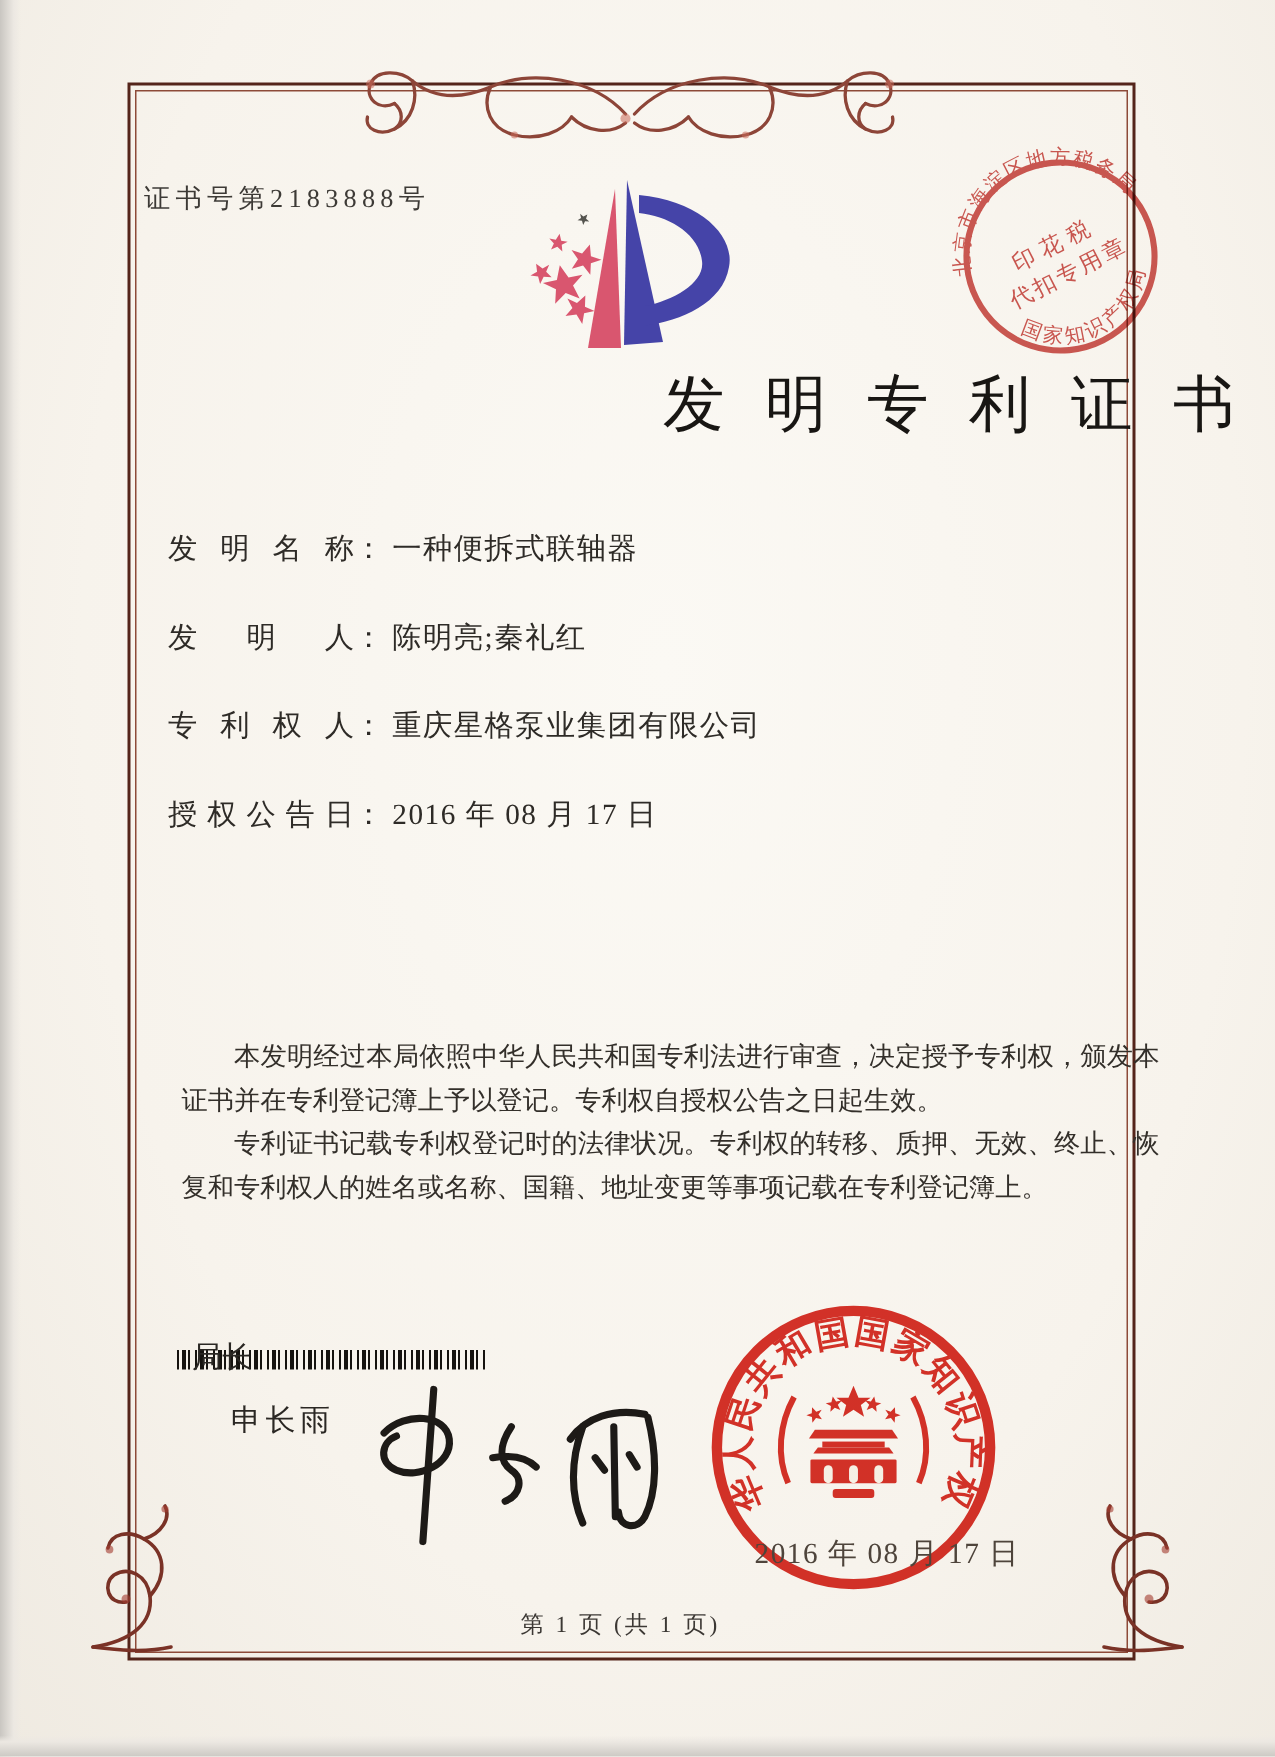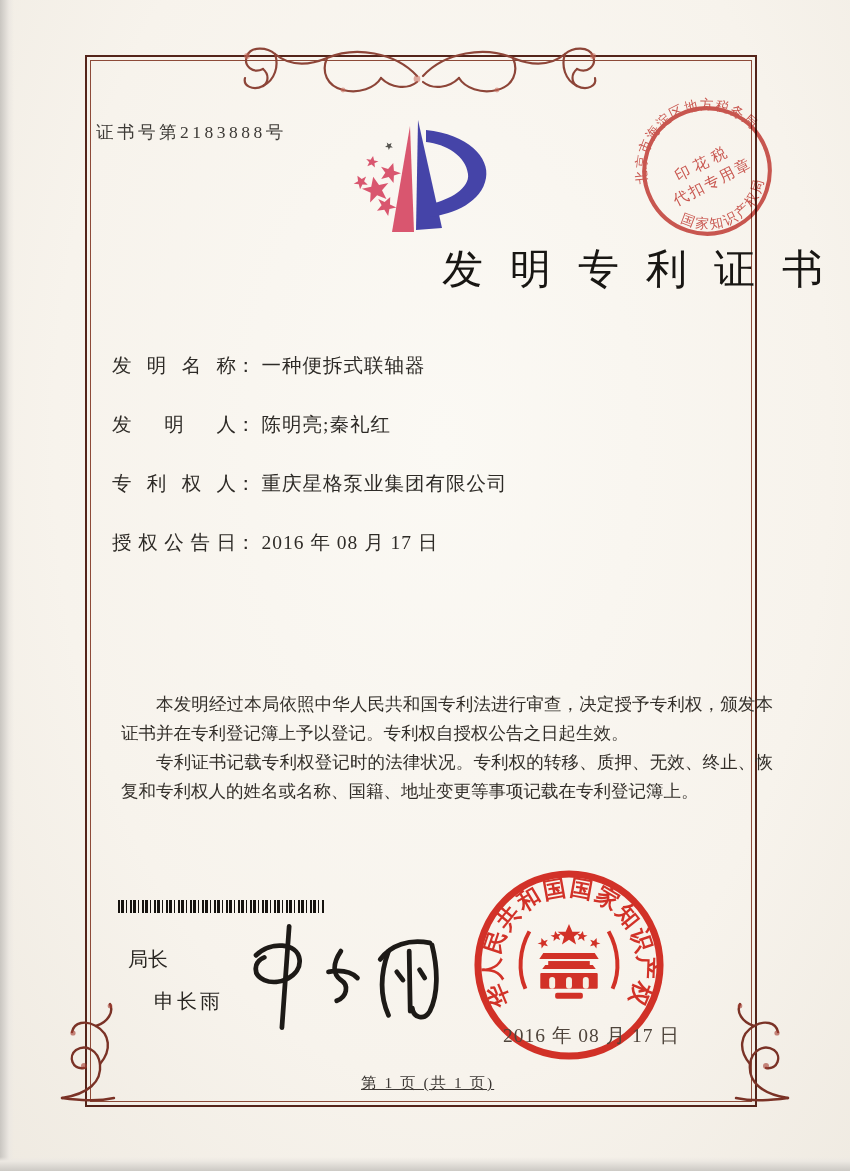--- a/index.html
+++ b/index.html
@@ -54,36 +54,36 @@
   .bodytext p{margin:0;text-indent:2em;text-align:justify;}
   
   .barcode{
     position:absolute;left:118px;top:900px;width:207px;height:13px;
     background:repeating-linear-gradient(90deg,
       #16130f 0px,#16130f 1.6px,rgba(0,0,0,0) 1.6px,rgba(0,0,0,0) 3.4px,
       #16130f 3.4px,#16130f 6.2px,rgba(0,0,0,0) 6.2px,rgba(0,0,0,0) 7.6px,
       #16130f 7.6px,#16130f 8.6px,rgba(0,0,0,0) 8.6px,rgba(0,0,0,0) 12px);
   }
   
-  .director{position:absolute;left:128px;top:946px;font-size:20px;color:#2a2723;}
+  .director{position:absolute;left:128px;top:891px;font-size:20px;color:#2a2723;}
   .director .name{margin-top:15px;letter-spacing:3px;margin-left:26px;}
   .signature{position:absolute;left:225px;top:918px;width:238px;height:118px;}
   
   .grant-seal{position:absolute;left:470px;top:866px;width:198px;height:198px;
     mix-blend-mode:multiply;opacity:.94;}
   .seal-date{
     position:absolute;left:503px;top:1022px;z-index:5;
     font-size:19.5px;color:#4e443b;letter-spacing:1px;
   }
   .tax-stamp{position:absolute;left:616px;top:80px;width:182px;height:182px;
     transform:rotate(-27deg);mix-blend-mode:multiply;opacity:.88;z-index:4;}
   
   .footer-page{
-    position:absolute;left:361px;top:1073px;
-    font-size:15.5px;color:#3c3834;letter-spacing:2px;text-decoration:underline;
+    position:absolute;left:347px;top:1073px;
+    font-size:15.5px;color:#3c3834;letter-spacing:2px;
   }
 </style>
 </head>
 <body>
 
 <div class="page">
 
   <div class="photo-edge-left"></div>
   <div class="photo-edge-bottom"></div>
 

